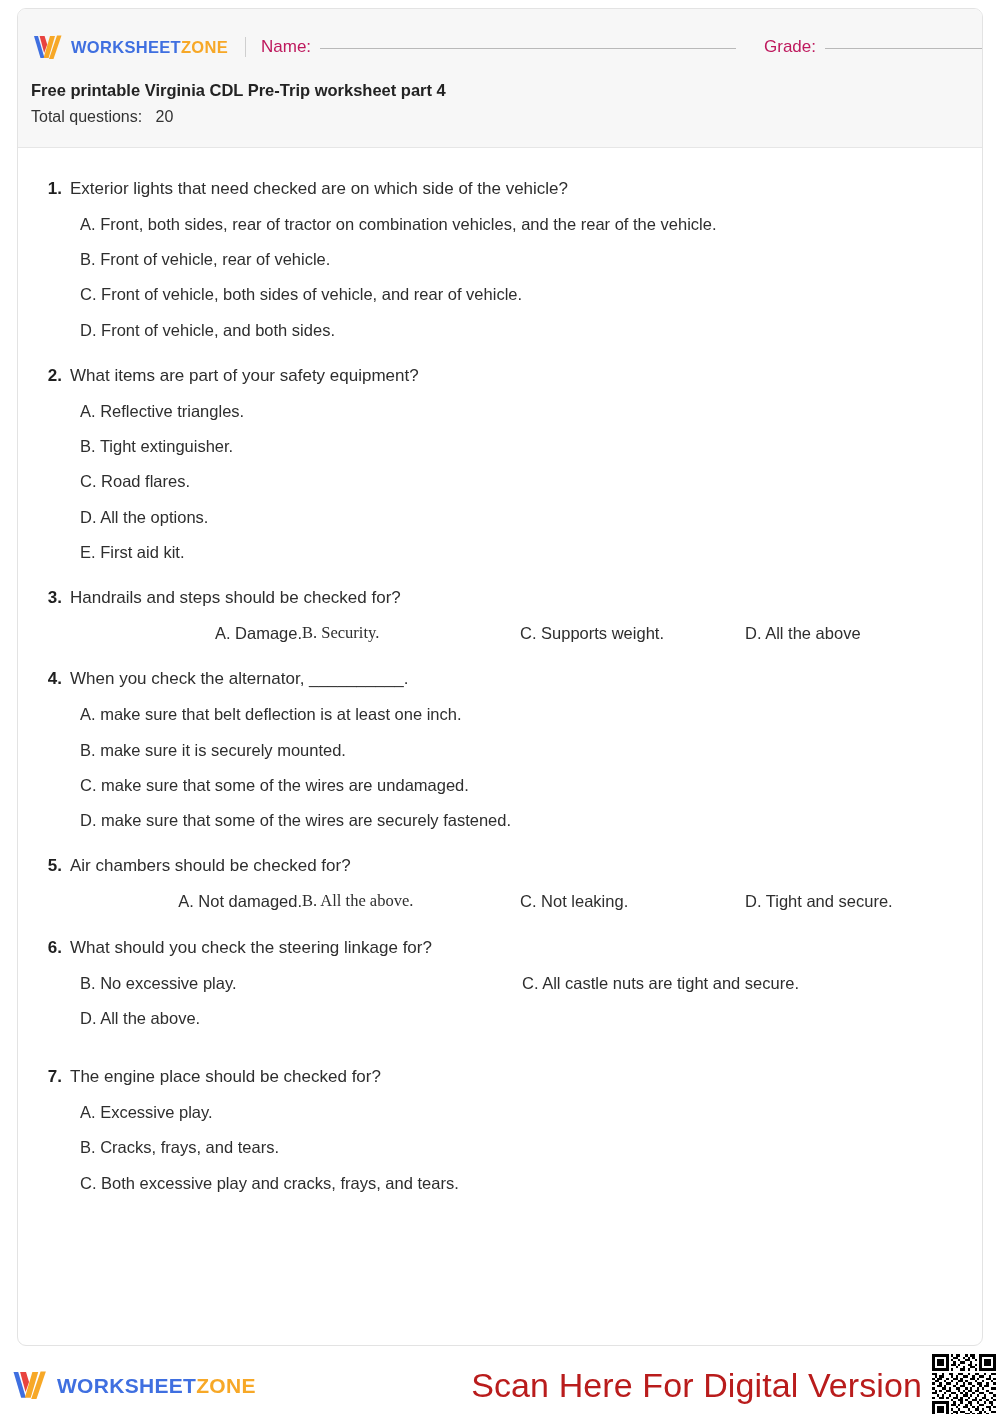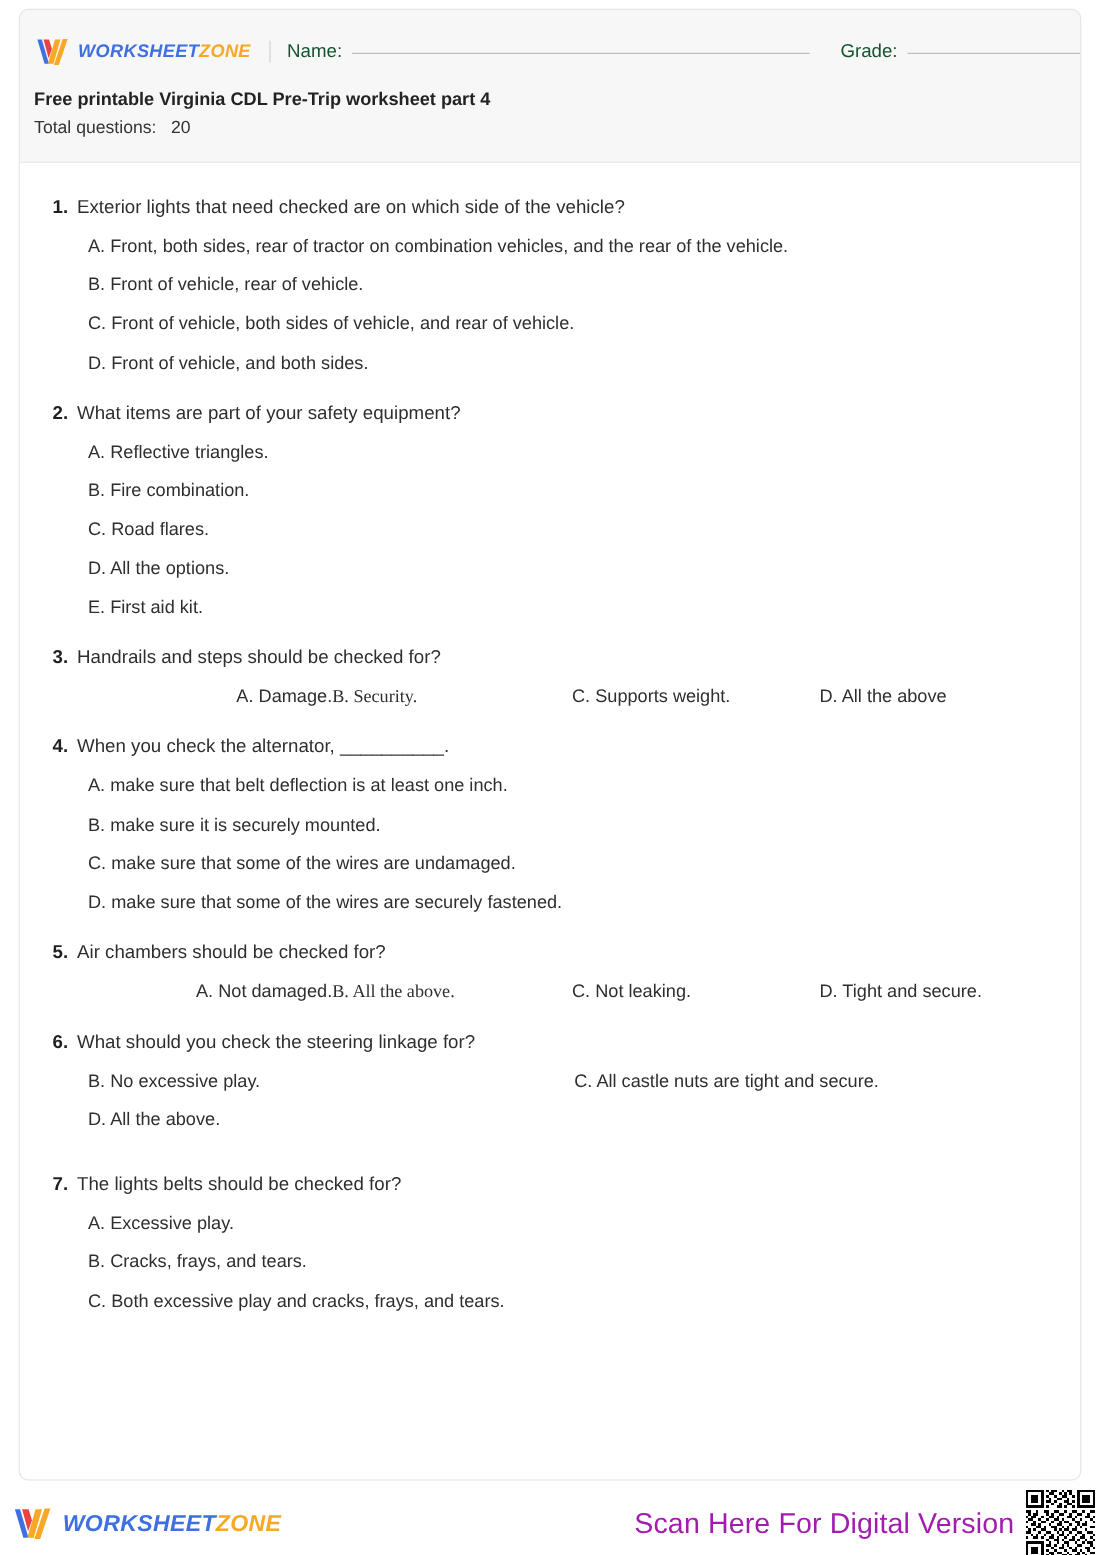--- a/index.html
+++ b/index.html
@@ -57,42 +57,41 @@
     height: 27px;
     flex: 0 0 auto;
     display: block;
   }
   .logo-text {
     font-size: 16.5px;
     font-weight: bold;
     letter-spacing: 0.3px;
     margin-left: 6px;
     white-space: nowrap;
-    font-style: italic;
   }
   .logo-text .t-work { color: #3f6fe0; }
   .logo-text .t-zone { color: #f7a827; }
 
   .vdivider {
     width: 1px;
     height: 20px;
     background: #cfcfcf;
     margin: 0 15px 0 17px;
     flex: 0 0 auto;
   }
 
   .field {
     display: flex;
     align-items: baseline;
     flex: 1 1 auto;
     min-width: 0;
   }
   .field-label {
     font-size: 17px;
-    color: #14532d;
+    color: #be185d;
     white-space: nowrap;
     flex: 0 0 auto;
   }
   .field-rule {
     border-bottom: 1px solid #b9b9b9;
     height: 1px;
     margin-left: 9px;
     flex: 1 1 auto;
     position: relative;
     top: -3px;
@@ -195,22 +194,22 @@
     align-items: center;
     margin-left: 10px;
     flex: 0 0 auto;
   }
   .footer-logo .logo-mark { width: 40px; height: 33px; }
   .footer-logo .logo-text { font-size: 21px; margin-left: 7px; }
 
   .footer-spacer { flex: 1 1 auto; }
 
   .scan-text {
-    font-size: 26px;
-    color: #a21caf;
+    font-size: 34px;
+    color: #b91c1c;
     white-space: nowrap;
     margin-right: 8px;
     letter-spacing: 0.1px;
   }
   .qr {
     width: 68px;
     height: 68px;
     margin-right: 2px;
     flex: 0 0 auto;
     display: block;
@@ -269,21 +268,21 @@
           <div class="option">D. Front of vehicle, and both sides.</div>
         </div>
       </div>
       <div class="question">
         <div class="q-head">
           <span class="q-num">2.</span>
           <span class="q-text">What items are part of your safety equipment?</span>
         </div>
         <div class="options stack">
           <div class="option">A. Reflective triangles.</div>
-          <div class="option">B. Fire combination.</div>
+          <div class="option">B. Tight extinguisher.</div>
           <div class="option">C. Road flares.</div>
           <div class="option">D. All the options.</div>
           <div class="option">E. First aid kit.</div>
         </div>
       </div>
       <div class="question">
         <div class="q-head">
           <span class="q-num">3.</span>
           <span class="q-text">Handrails and steps should be checked for?</span>
         </div>
@@ -325,21 +324,21 @@
         </div>
         <div class="options cols2">
           <div class="option">B. No excessive play.</div>
           <div class="option">C. All castle nuts are tight and secure.</div>
           <div class="option">D. All the above.</div>
         </div>
       </div>
       <div class="question">
         <div class="q-head">
           <span class="q-num">7.</span>
-          <span class="q-text">The lights belts should be checked for?</span>
+          <span class="q-text">The engine place should be checked for?</span>
         </div>
         <div class="options stack">
           <div class="option">A. Excessive play.</div>
           <div class="option">B. Cracks, frays, and tears.</div>
           <div class="option">C. Both excessive play and cracks, frays, and tears.</div>
         </div>
       </div>
     </div>
 
 </div>

